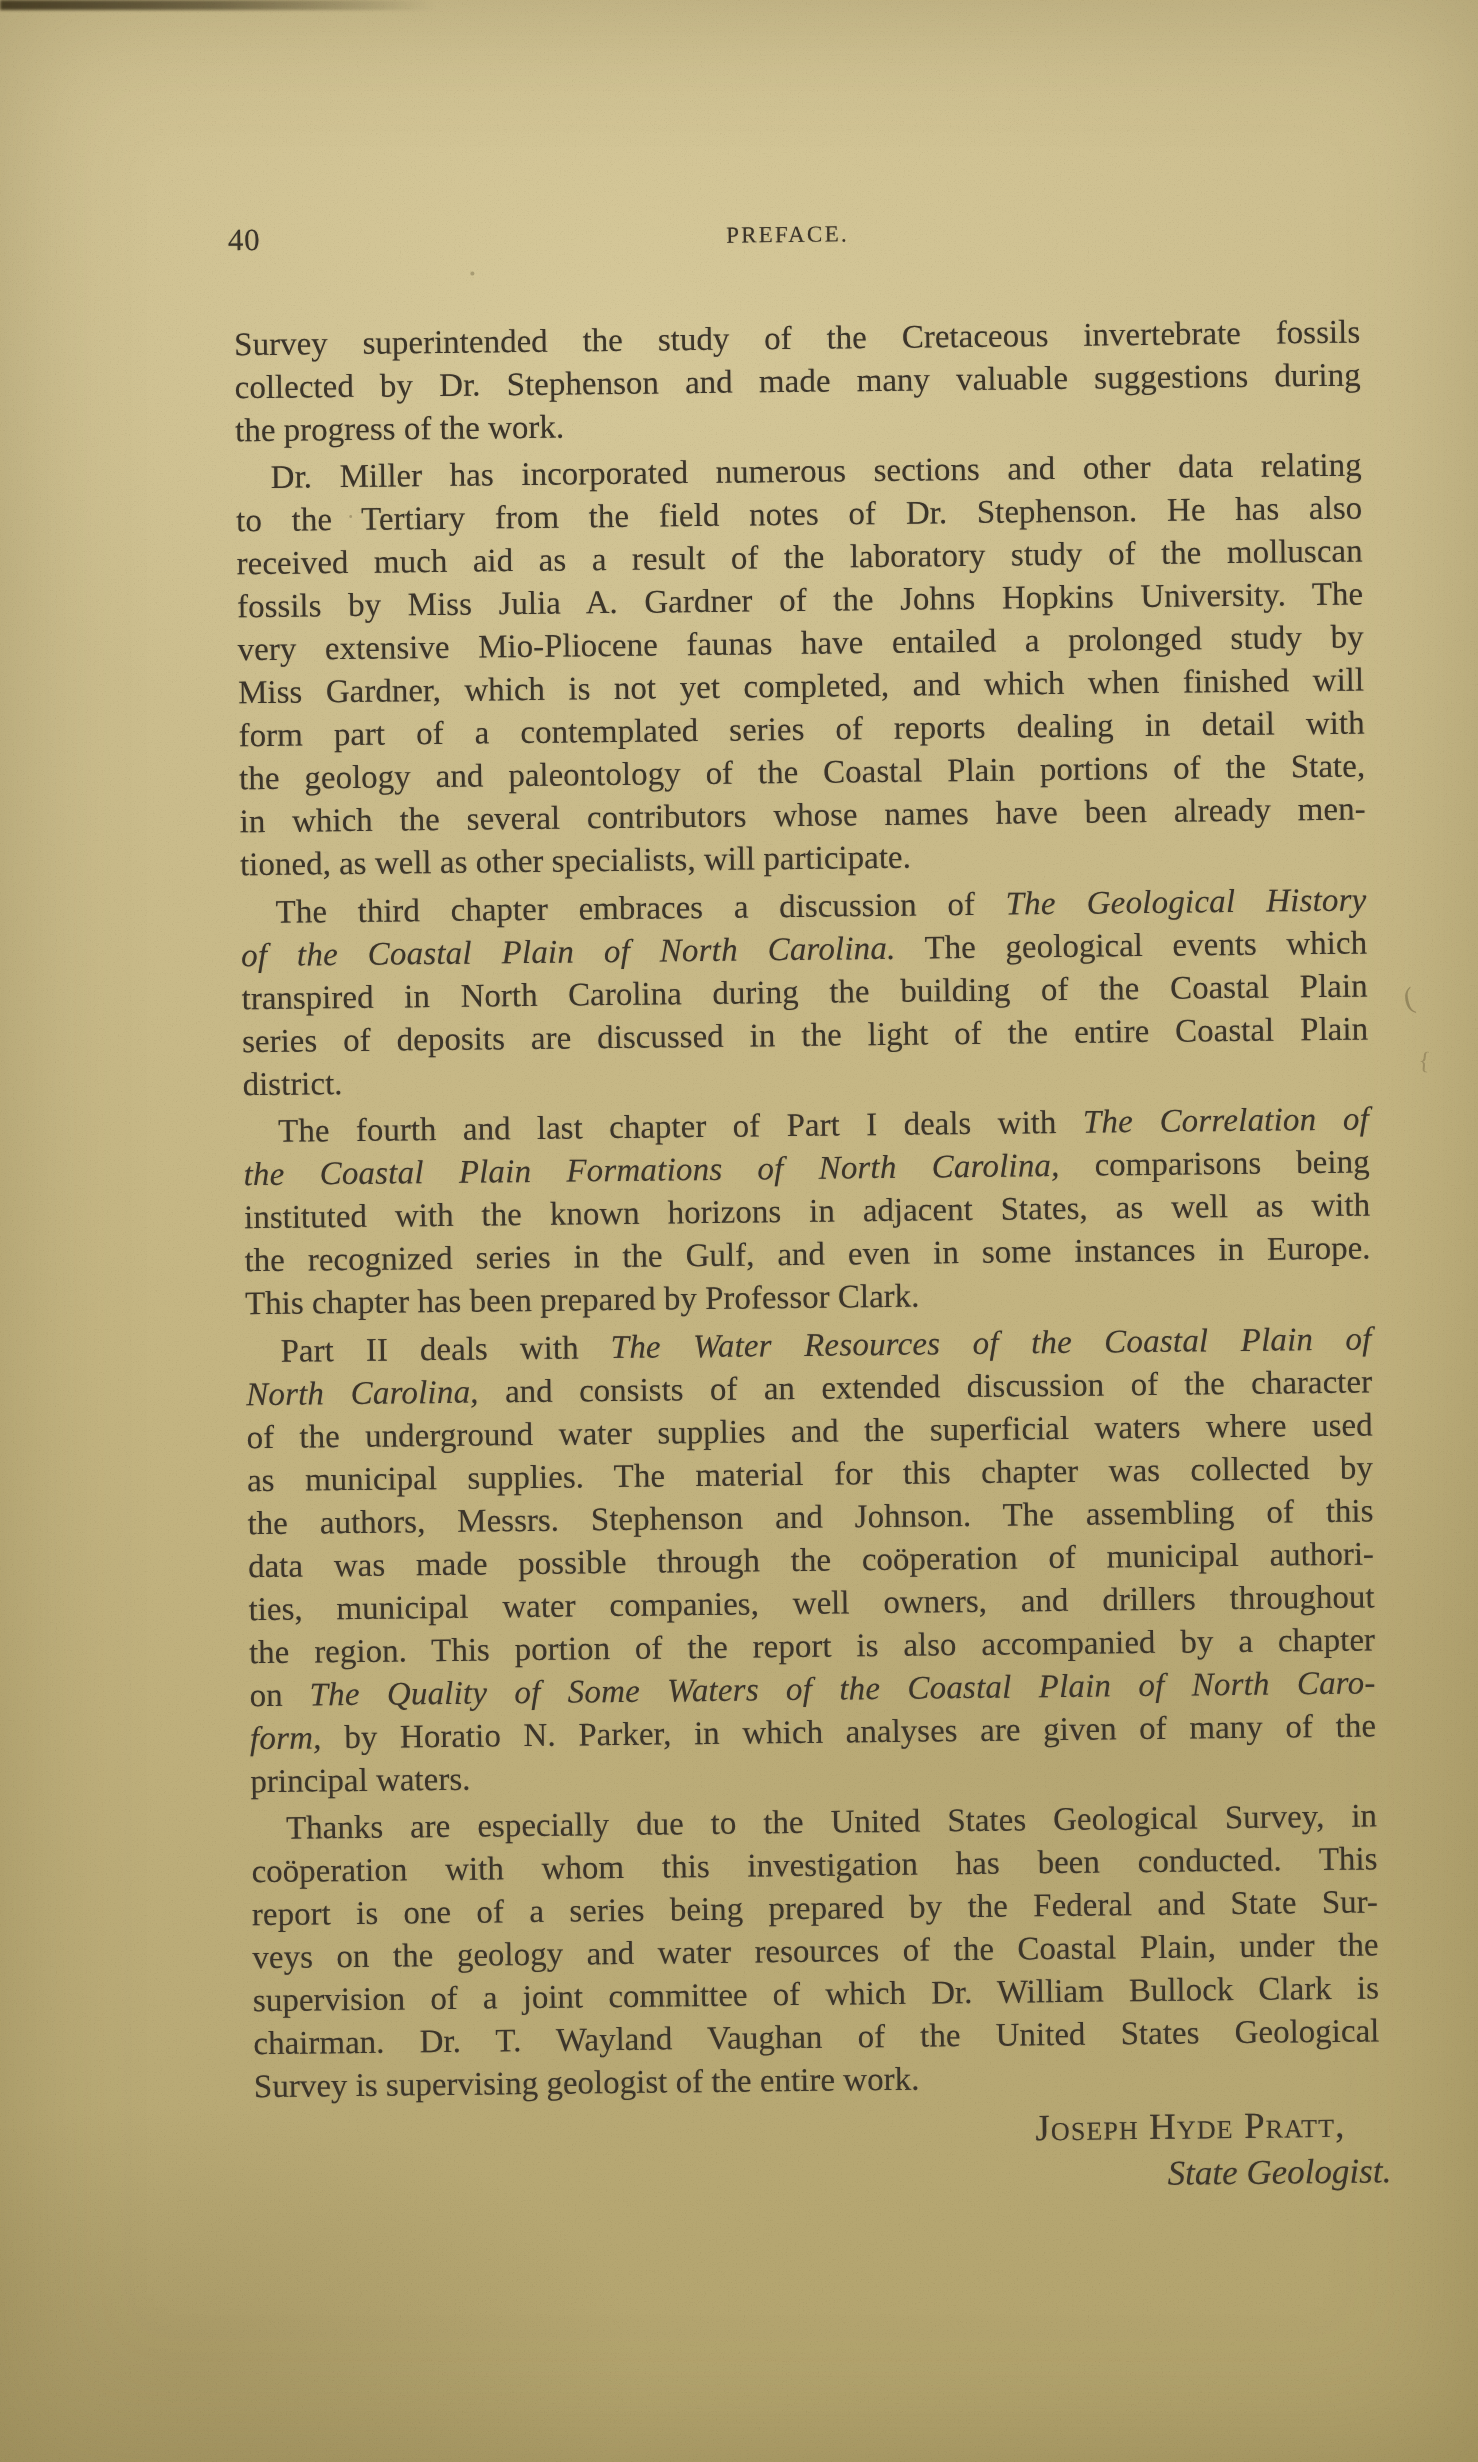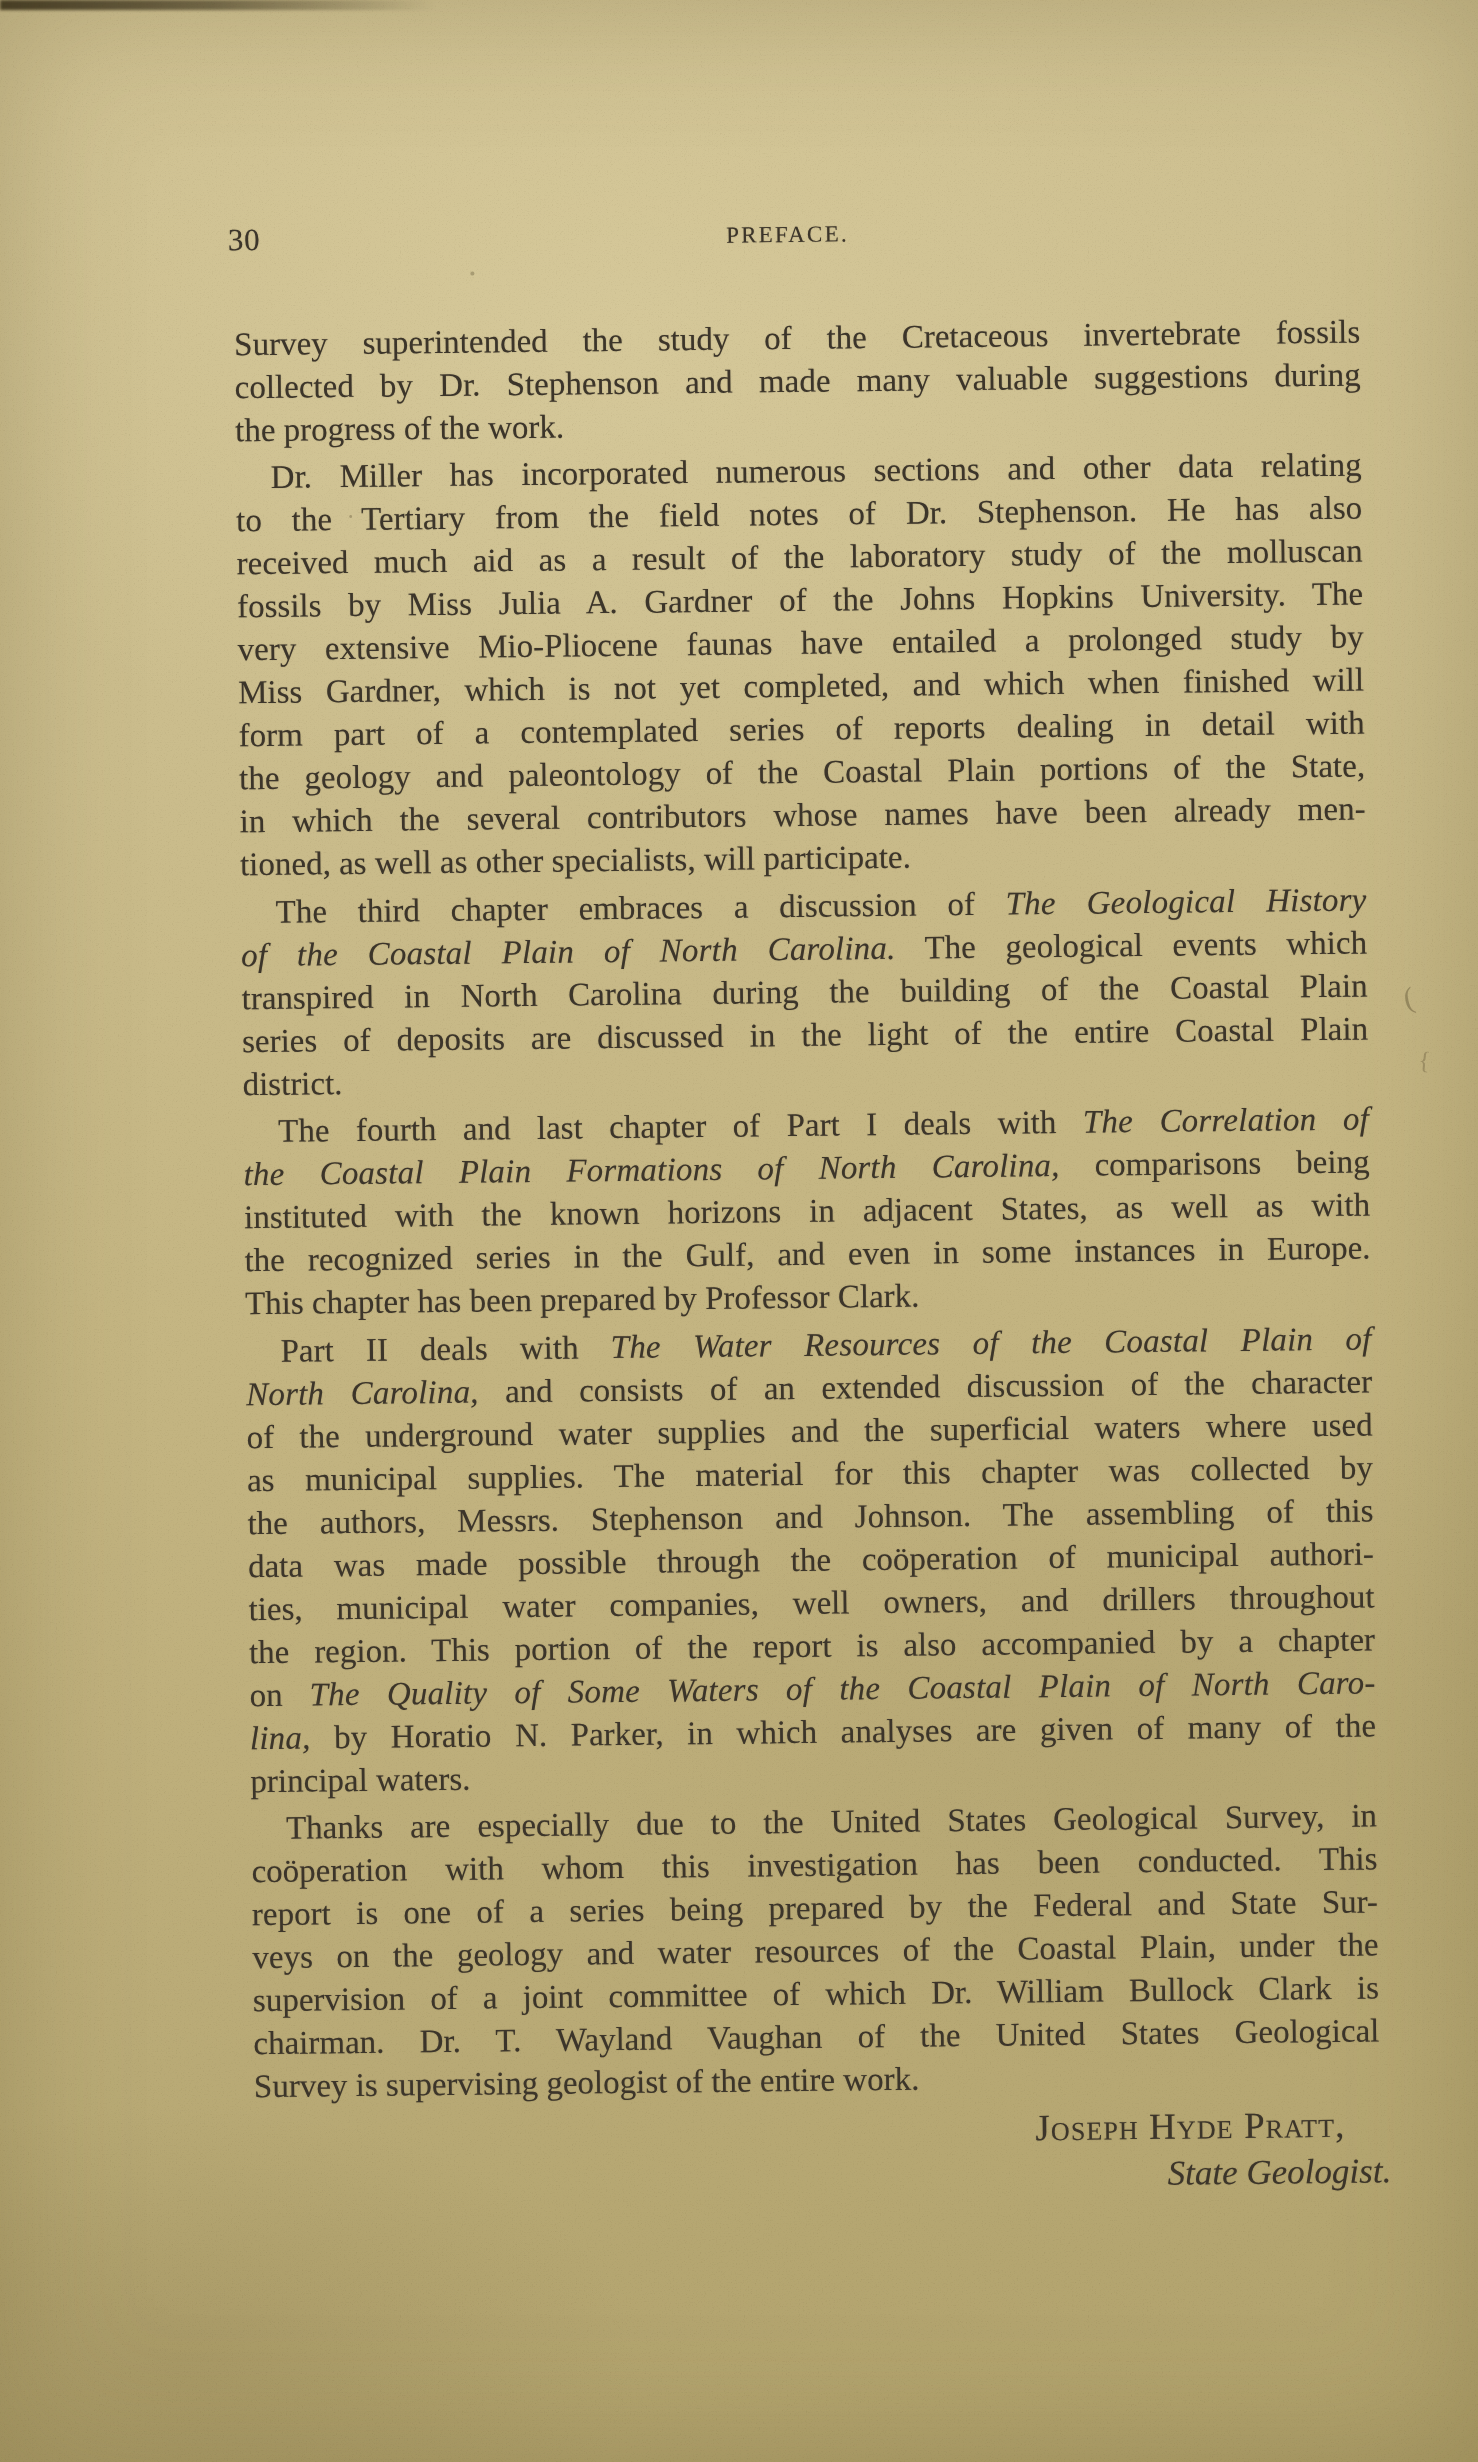--- a/index.html
+++ b/index.html
@@ -123,21 +123,21 @@
 </style>
 </head>
 <body>
 
 <div class="canvas">
 
   <div class="scan-edge"></div>
 
   <div class="page-content">
 
-    <div class="page-number">30</div>
+    <div class="page-number">40</div>
 
     <div class="running-header">PREFACE.</div>
 
     <div class="body-text">
 
       <div class="para">
           <div class="line"><span>Survey superintended the study of the Cretaceous invertebrate fossils</span></div>
           <div class="line"><span>collected by Dr. Stephenson and made many valuable suggestions during</span></div>
           <div class="line"><span>the progress of the work.</span></div>
         </div>
@@ -170,21 +170,21 @@
         <div class="para indent">
           <div class="line"><span>Part II deals with </span><em>The Water Resources of the Coastal Plain of</em></div>
           <div class="line"><em>North Carolina,</em><span> and consists of an extended discussion of the character</span></div>
           <div class="line"><span>of the underground water supplies and the superficial waters where used</span></div>
           <div class="line"><span>as municipal supplies. The material for this chapter was collected by</span></div>
           <div class="line"><span>the authors, Messrs. Stephenson and Johnson. The assembling of this</span></div>
           <div class="line"><span>data was made possible through the coöperation of municipal authori-</span></div>
           <div class="line"><span>ties, municipal water companies, well owners, and drillers throughout</span></div>
           <div class="line"><span>the region. This portion of the report is also accompanied by a chapter</span></div>
           <div class="line"><span>on </span><em>The Quality of Some Waters of the Coastal Plain of North Caro-</em></div>
-          <div class="line"><em>lina,</em><span> by Horatio N. Parker, in which analyses are given of many of the</span></div>
+          <div class="line"><em>form,</em><span> by Horatio N. Parker, in which analyses are given of many of the</span></div>
           <div class="line"><span>principal waters.</span></div>
         </div>
         <div class="para indent">
           <div class="line"><span>Thanks are especially due to the United States Geological Survey, in</span></div>
           <div class="line"><span>coöperation with whom this investigation has been conducted. This</span></div>
           <div class="line"><span>report is one of a series being prepared by the Federal and State Sur-</span></div>
           <div class="line"><span>veys on the geology and water resources of the Coastal Plain, under the</span></div>
           <div class="line"><span>supervision of a joint committee of which Dr. William Bullock Clark is</span></div>
           <div class="line"><span>chairman. Dr. T. Wayland Vaughan of the United States Geological</span></div>
           <div class="line"><span>Survey is supervising geologist of the entire work.</span></div>

